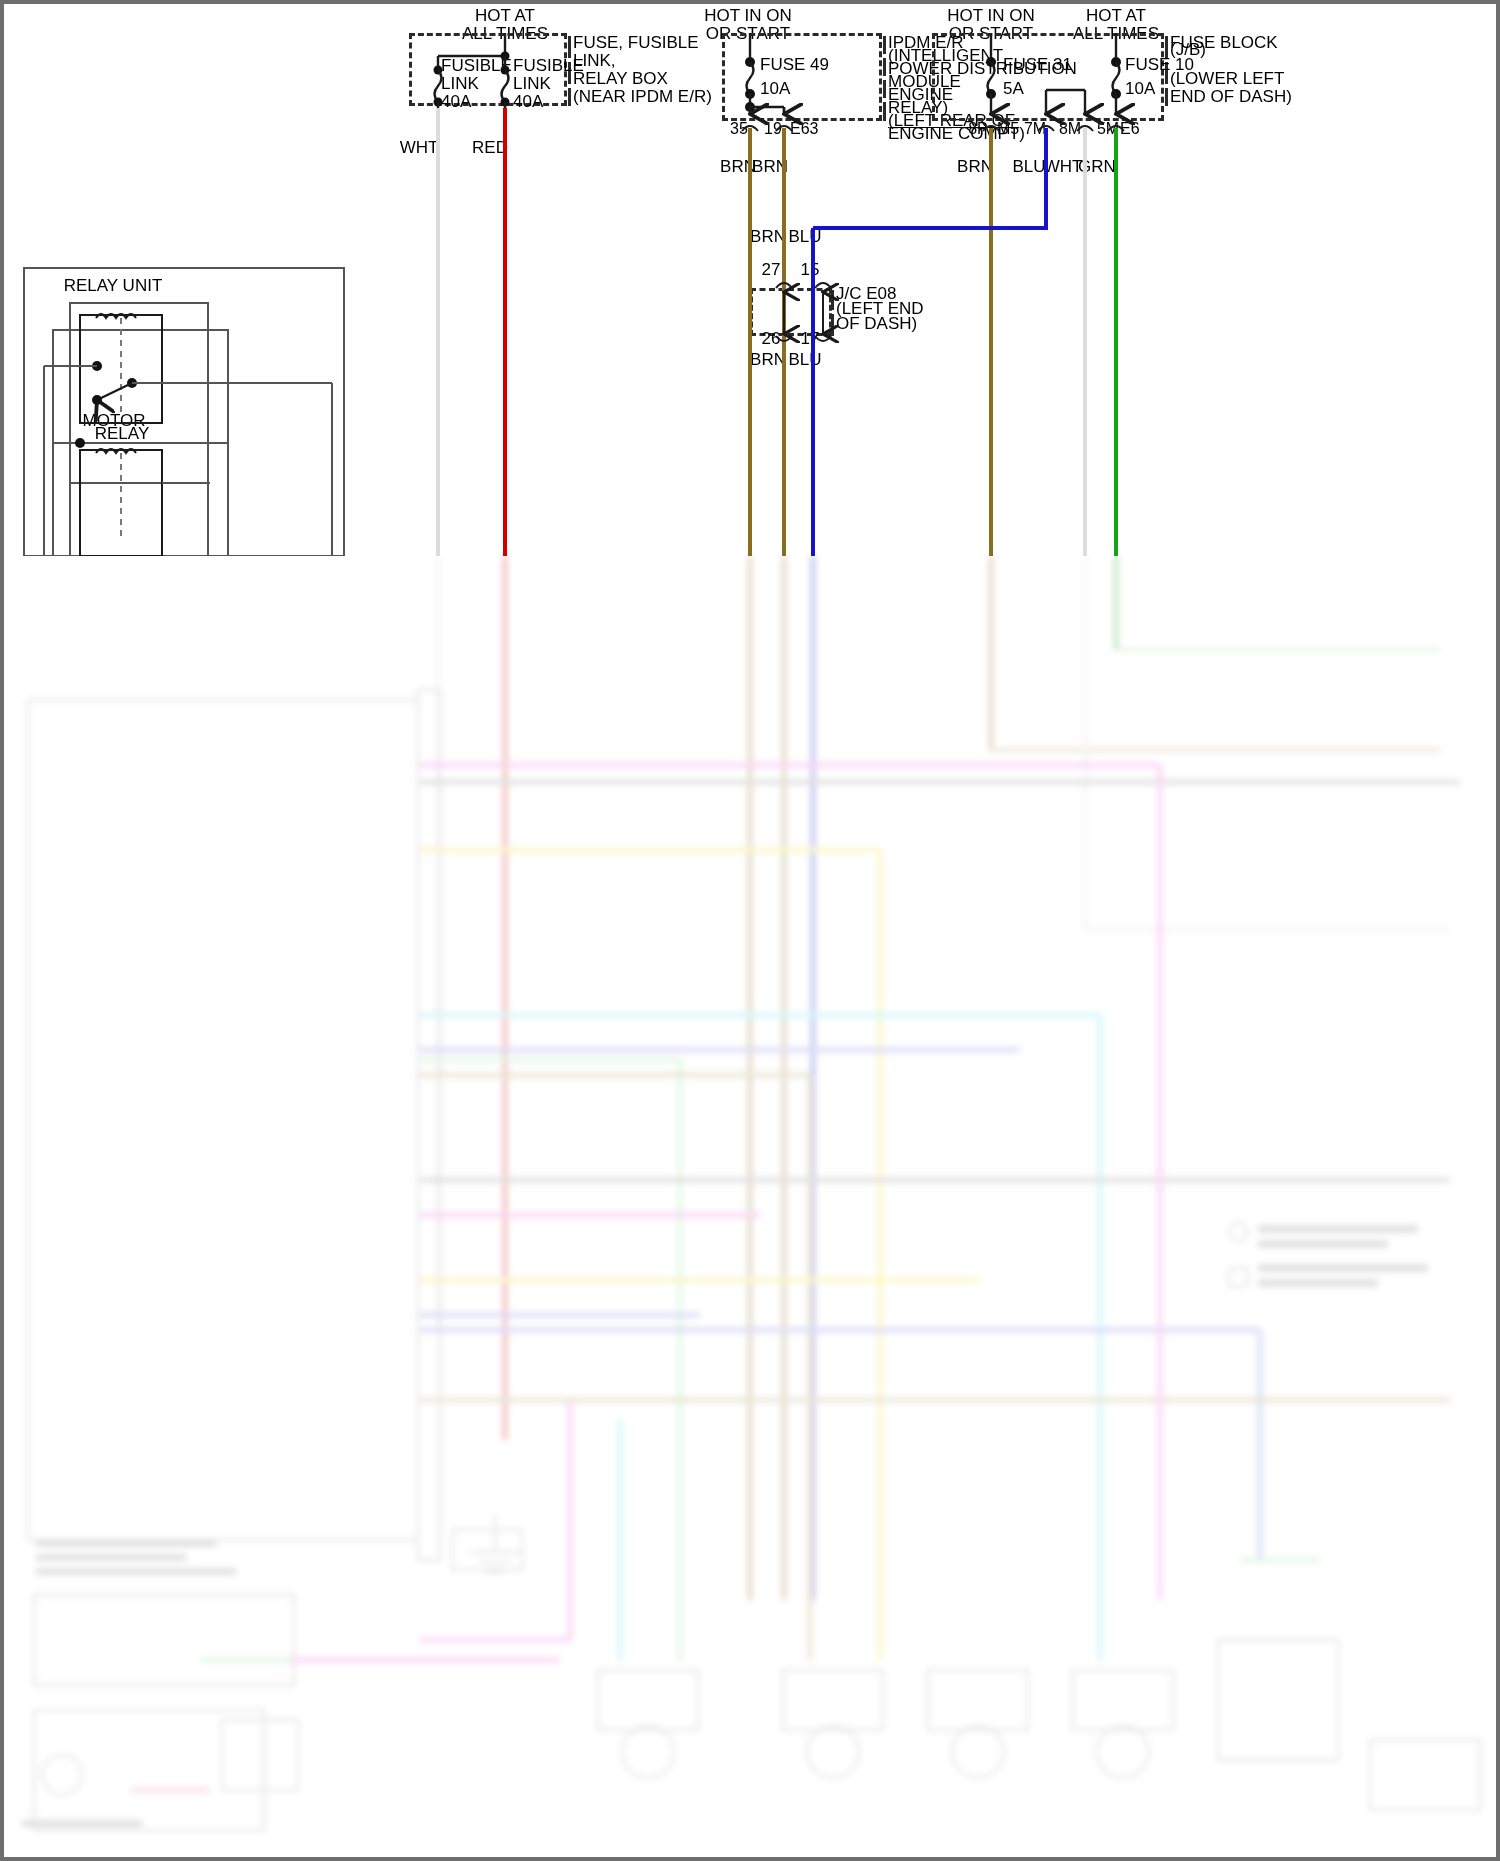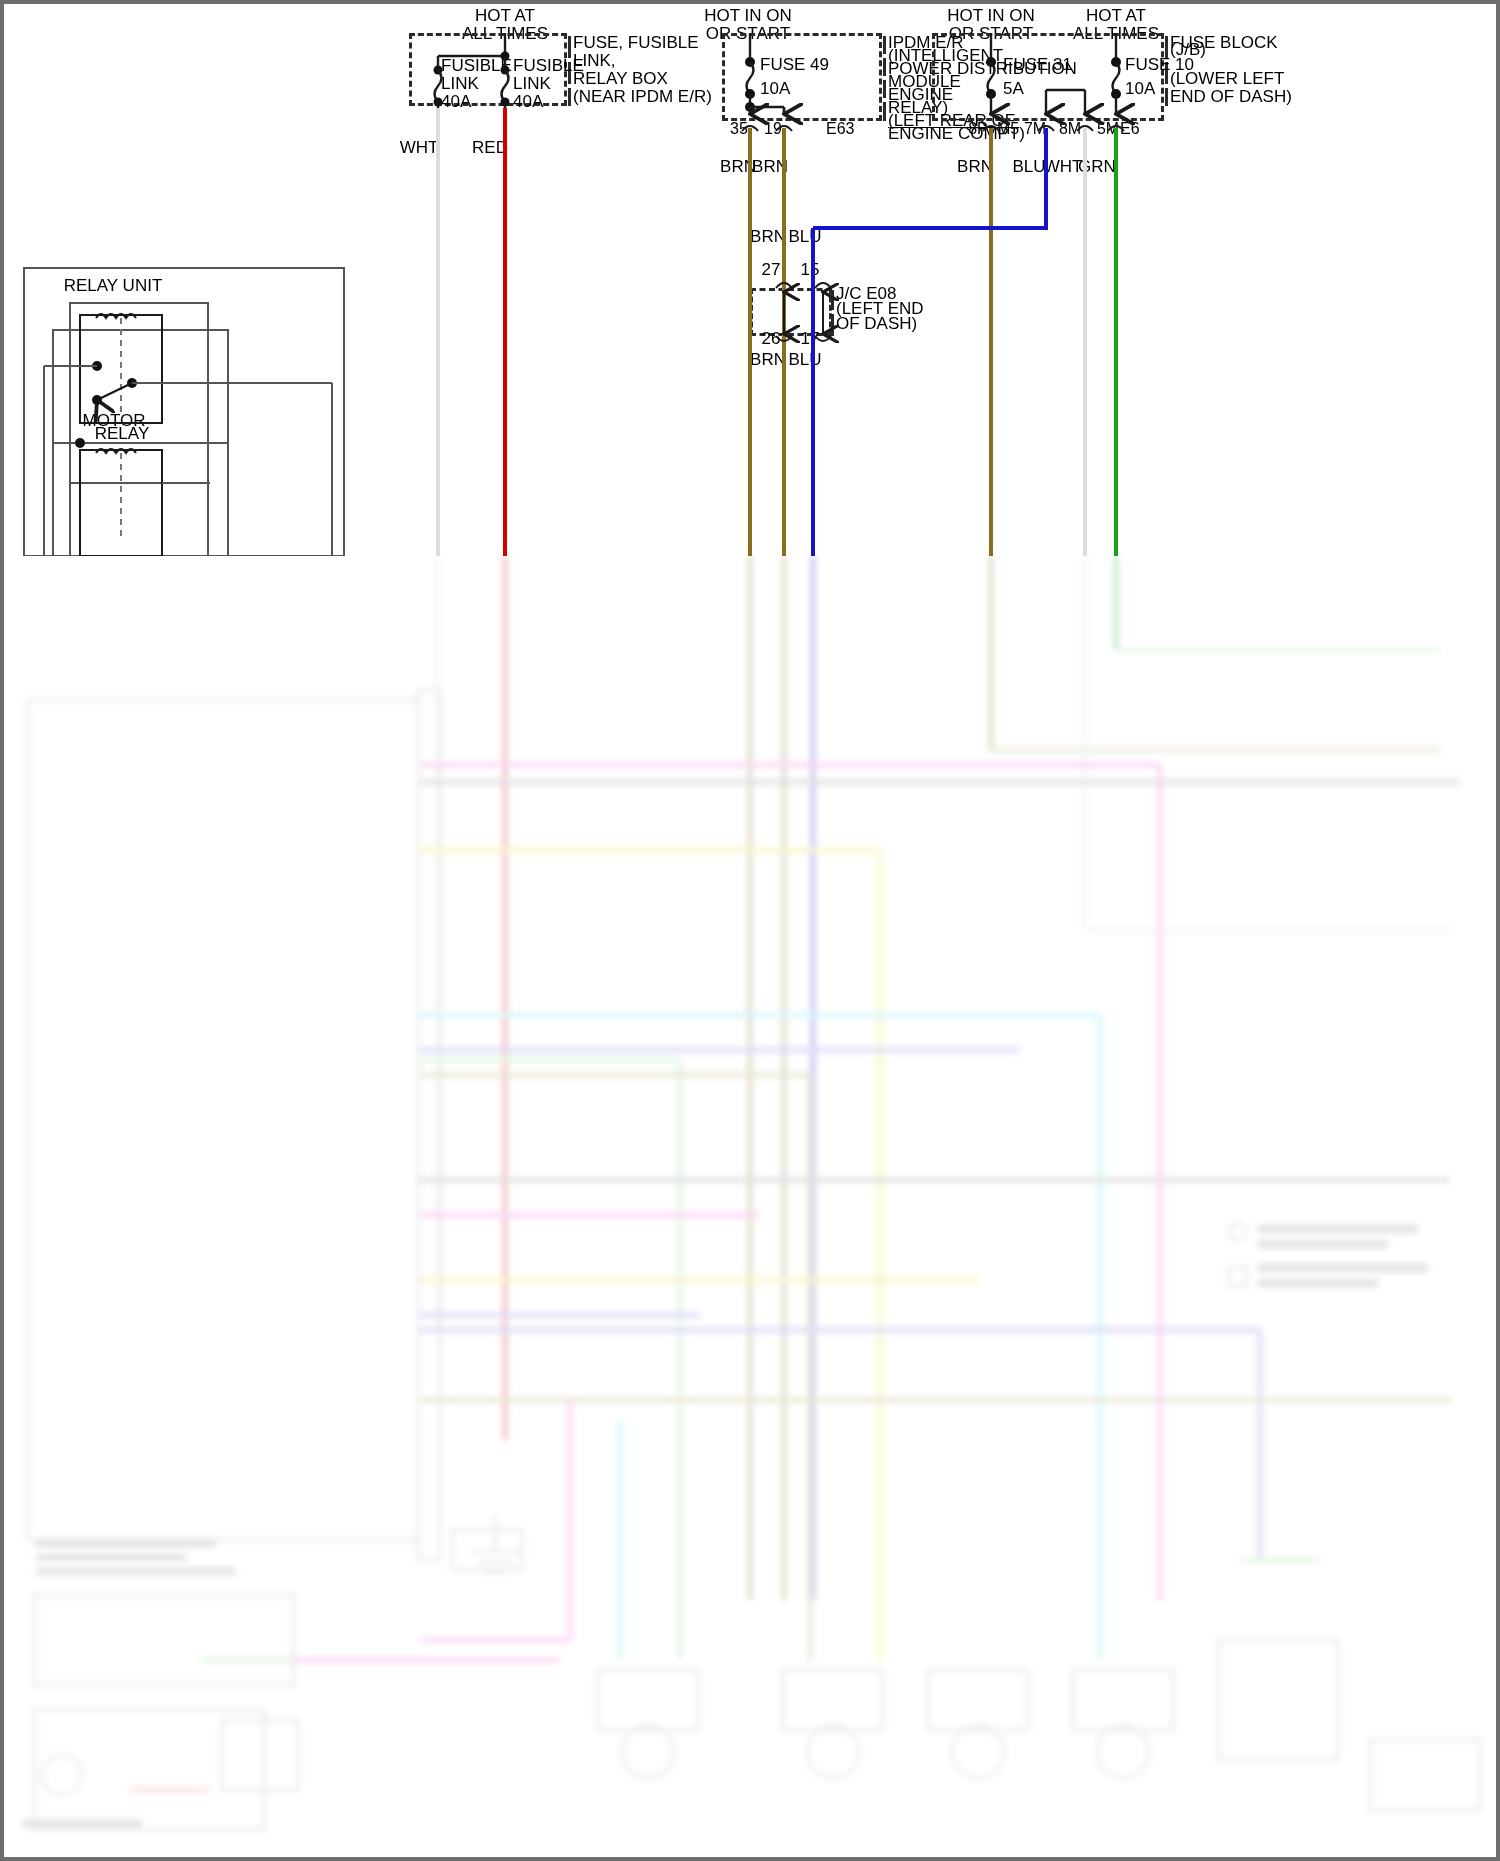--- a/index.html
+++ b/index.html
@@ -125,21 +125,21 @@
     <div class="lbl c" style="left:810px;top:260px;">15</div>
     <div class="lbl c" style="left:771px;top:329px;">26</div>
     <div class="lbl c" style="left:810px;top:329px;">17</div>
 
     <div class="lbl c" style="left:113px;top:276px;">RELAY UNIT</div>
     <div class="lbl c" style="left:114px;top:411px;">MOTOR</div>
     <div class="lbl c" style="left:122px;top:424px;text-align:center;">RELAY</div>
 
     <div class="lbl c sm" style="left:739px;top:119px;">35</div>
     <div class="lbl c sm" style="left:773px;top:119px;">19</div>
-    <div class="lbl sm" style="left:790px;top:119px;margin-left:36px;">E63</div>
+    <div class="lbl sm" style="left:790px;top:119px;">E63</div>
     <div class="lbl c sm" style="left:978px;top:119px;">8P</div>
     <div class="lbl sm" style="left:997px;top:119px;">M5</div>
     <div class="lbl c sm" style="left:1035px;top:119px;">7M</div>
     <div class="lbl c sm" style="left:1070px;top:119px;">8M</div>
     <div class="lbl c sm" style="left:1108px;top:119px;">5M</div>
     <div class="lbl sm" style="left:1120px;top:119px;">E6</div>
 
     <div class="lbl c" style="left:419px;top:138px;">WHT</div>
     <div class="lbl c" style="left:490px;top:138px;">RED</div>
     <div class="lbl c" style="left:738px;top:157px;">BRN</div>

